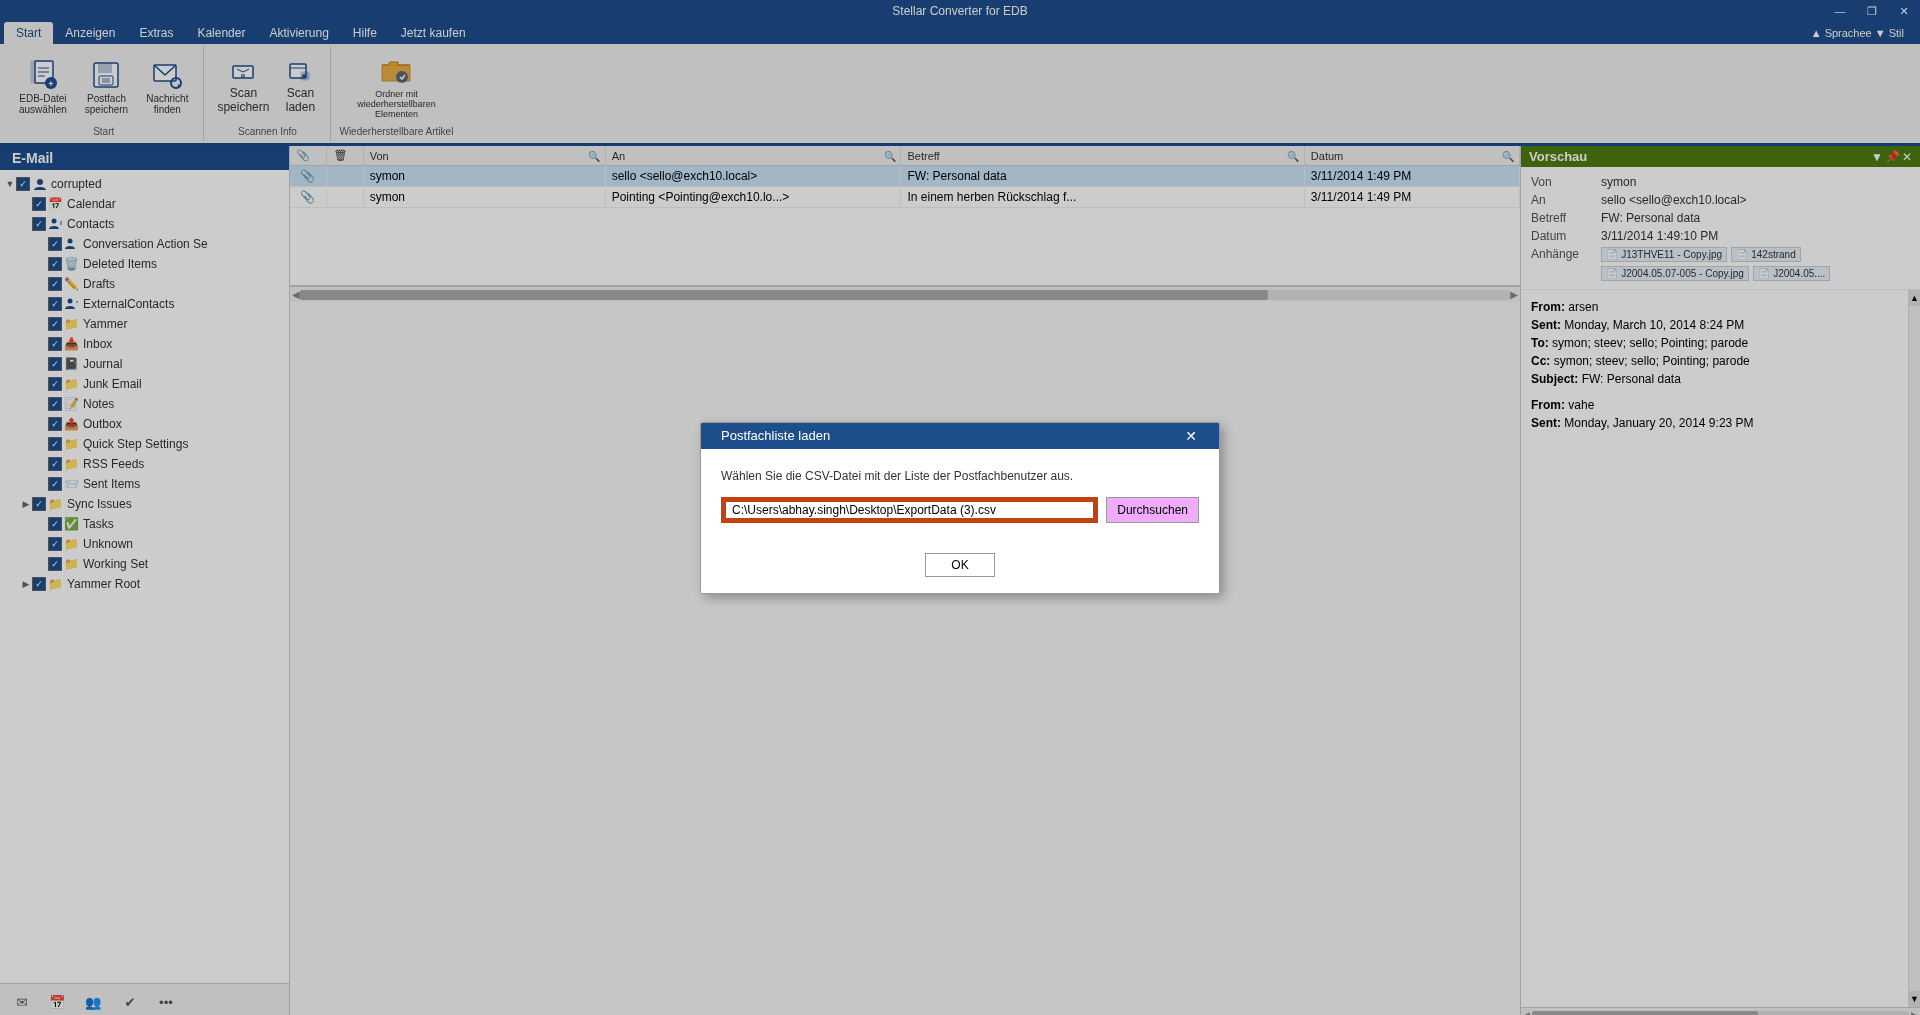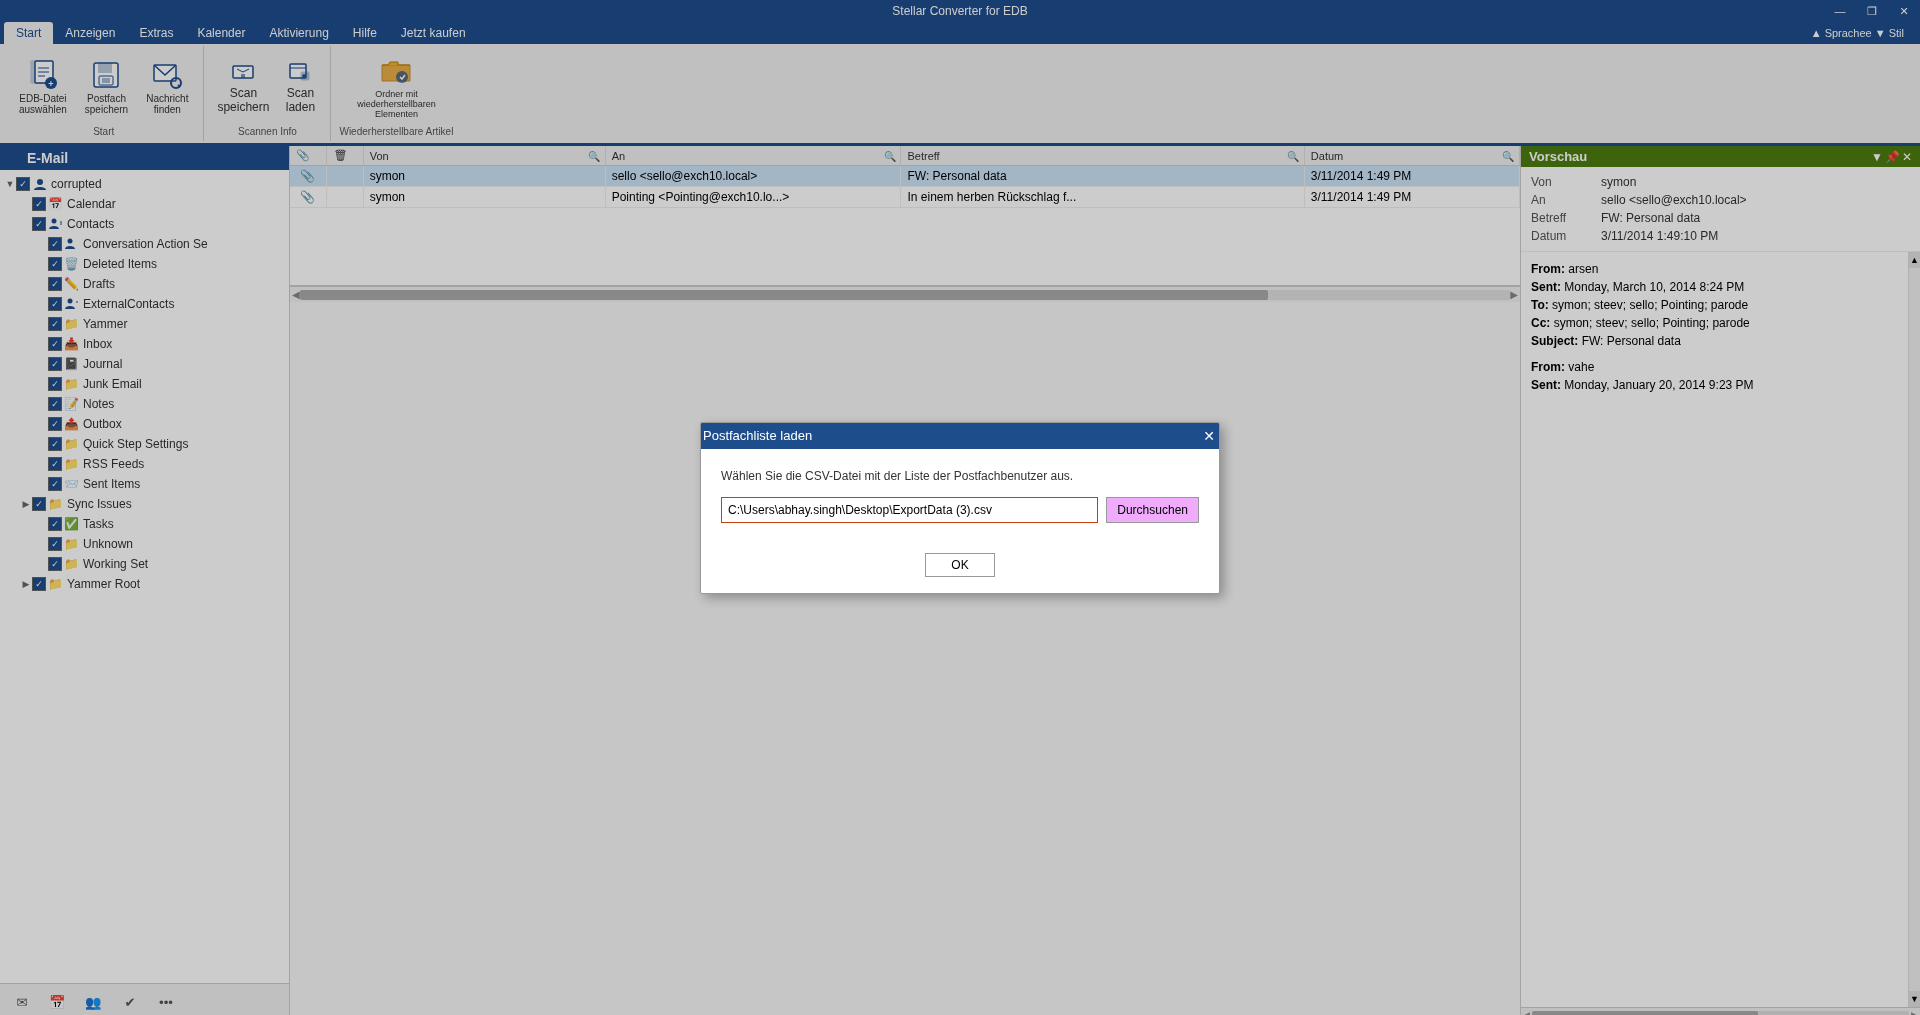--- a/index.html
+++ b/index.html
@@ -143,21 +143,21 @@
       width: 290px;
       background: white;
       border-right: 1px solid #ccc;
       display: flex;
       flex-direction: column;
       overflow: hidden;
     }
     .sidebar-header {
       background: #1e4d8c;
       color: white;
-      padding: 4px 27px;
+      padding: 4px 12px;
       font-size: 14px;
       font-weight: bold;
     }
     .sidebar-tree {
       flex: 1;
       overflow-y: auto;
       padding: 4px 0;
     }
     .tree-item {
       display: flex;
@@ -382,21 +382,21 @@
       background: white;
       border: 1px solid #999;
       box-shadow: 4px 4px 12px rgba(0,0,0,0.3);
       width: 520px;
       border-radius: 2px;
       overflow: hidden;
     }
     .dialog-titlebar {
       background: #1e4d8c;
       color: white;
-      padding: 5px 2px;
+      padding: 5px 20px;
       font-size: 13px;
       display: flex;
       align-items: center;
       justify-content: space-between;
     }
     .dialog-close {
       color: white;
       background: transparent;
       border: none;
       cursor: pointer;
@@ -409,21 +409,21 @@
       color: #333;
     }
     .dialog-instruction { margin-bottom: 14px; }
     .dialog-input-row {
       display: flex;
       gap: 8px;
       align-items: center;
     }
     .dialog-input {
       flex: 1;
-      border: 1px solid #c2410c;
+      border: 5px solid #c2410c;
       padding: 4px 6px;
       font-size: 12px;
       height: 26px;
     }
     .dialog-browse-btn {
       padding: 3px 10px;
       background: #f0abfc;
       border: 1px solid #999;
       cursor: pointer;
       font-size: 12px;
@@ -853,20 +853,29 @@
             <span class="preview-meta-value">sello &lt;sello@exch10.local&gt;</span>
           </div>
           <div class="preview-meta-row">
             <span class="preview-meta-label">Betreff</span>
             <span class="preview-meta-value">FW: Personal data</span>
           </div>
           <div class="preview-meta-row">
             <span class="preview-meta-label">Datum</span>
             <span class="preview-meta-value">3/11/2014 1:49:10 PM</span>
           </div>
+          <div class="preview-meta-row">
+            <span class="preview-meta-label">Anhänge</span>
+            <div class="preview-meta-value attachments">
+              <span class="attach-badge">📄 J13THVE11 - Copy.jpg</span>
+              <span class="attach-badge">📄 142strand</span>
+              <span class="attach-badge">📄 J2004.05.07-005 - Copy.jpg</span>
+              <span class="attach-badge">📄 J2004.05....</span>
+            </div>
+          </div>
         </div>
         <div style="display:flex;flex:1;overflow:hidden;">
           <div class="preview-body">
             <p><strong>From:</strong> arsen<br>
             <strong>Sent:</strong> Monday, March 10, 2014 8:24 PM<br>
             <strong>To:</strong> symon; steev; sello; Pointing; parode<br>
             <strong>Cc:</strong> symon; steev; sello; Pointing; parode<br>
             <strong>Subject:</strong> FW: Personal data</p>
             <p><strong>From:</strong> vahe<br>
             <strong>Sent:</strong> Monday, January 20, 2014 9:23 PM</p>

